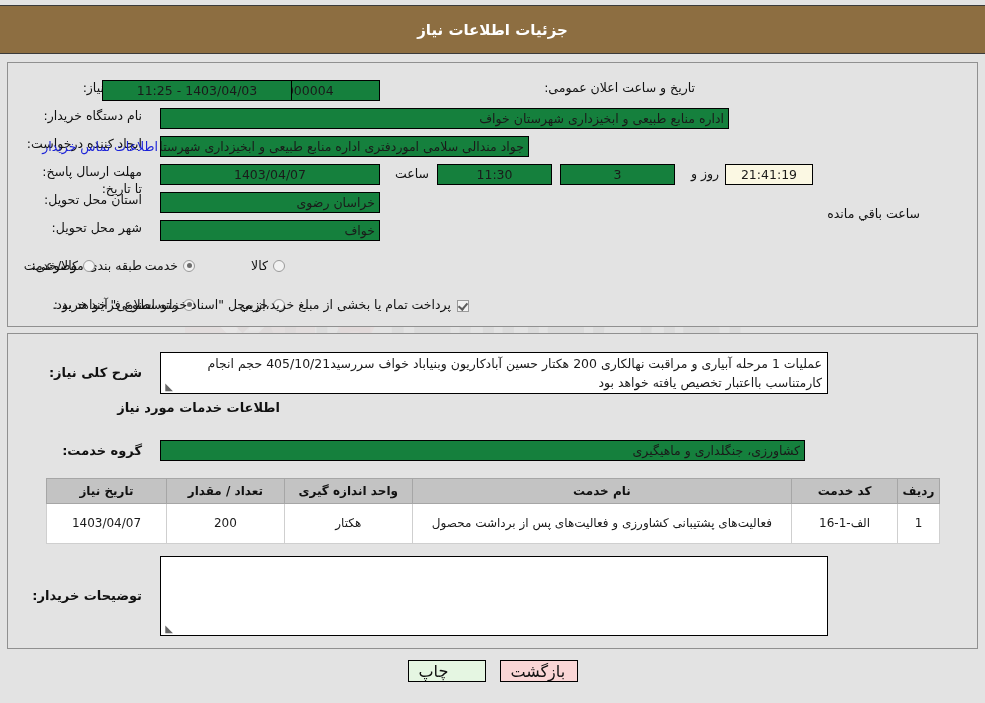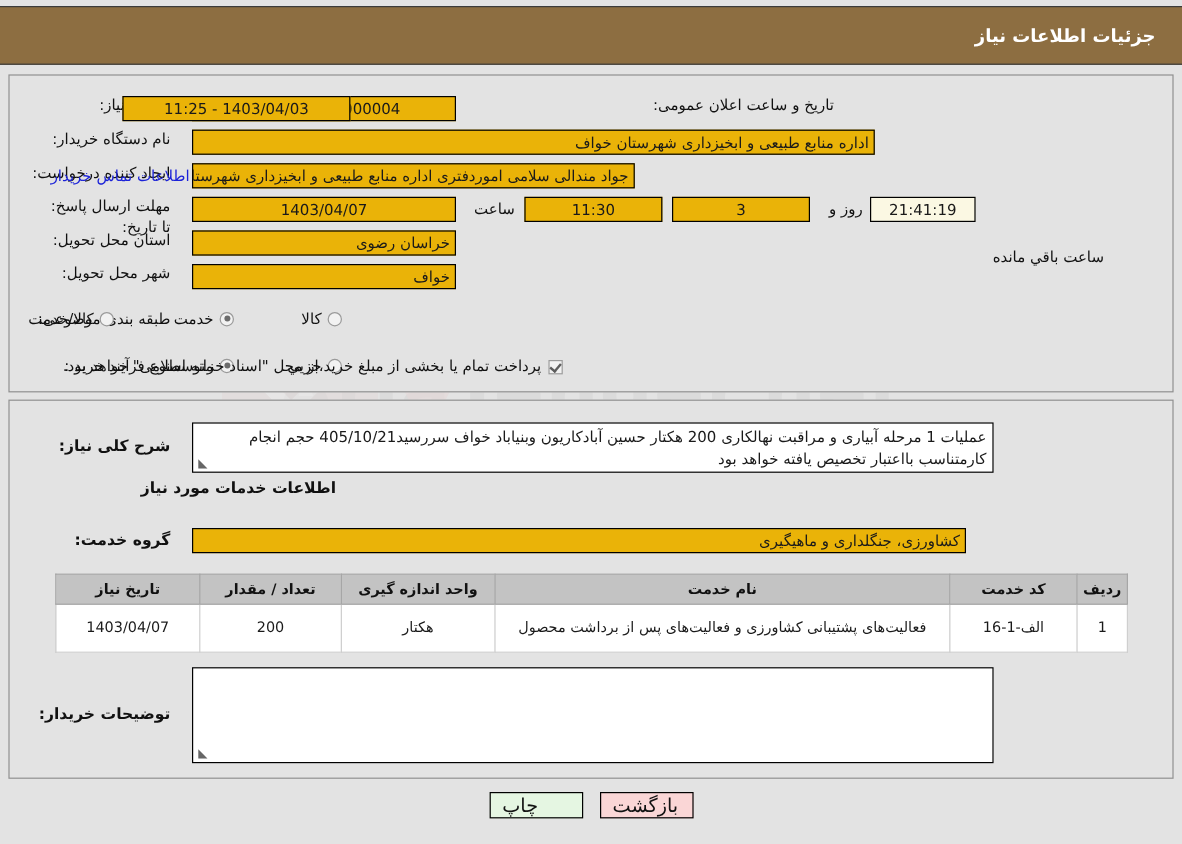--- a/index.html
+++ b/index.html
@@ -66,22 +66,21 @@
     left: 0; top: 5px;
     width: 985px; height: 49px;
     background: #8d6e41;
     border-top: 1px solid #3b3b3b;
     border-bottom: 1px solid #3b3b3b;
     color: #ffffff;
     font-size: 15px;
     font-weight: bold;
     display: flex;
     align-items: center;
-    justify-content: flex-start;
-    padding-right: 22px;
+    justify-content: center;
     z-index: 3;
   }
 
   
   .panel {
     position: absolute;
     left: 7px;
     width: 971px;
     background: #e3e3e3;
     border: 1px solid #909090;
@@ -98,21 +97,21 @@
     direction: rtl;
   }
   .flabel {
     font-size: 12.5px;
     color: #111;
     text-align: right;
     line-height: 1.35;
     white-space: nowrap;
   }
   .fbox {
-    background: #eab308;
+    background: #15803d;
     border: 1px solid #000000;
     height: 21px;
     line-height: 19px;
     font-size: 12.5px;
     color: #1a1a1a;
     padding: 0 4px;
     text-align: center;
     overflow: hidden;
     white-space: nowrap;
   }

